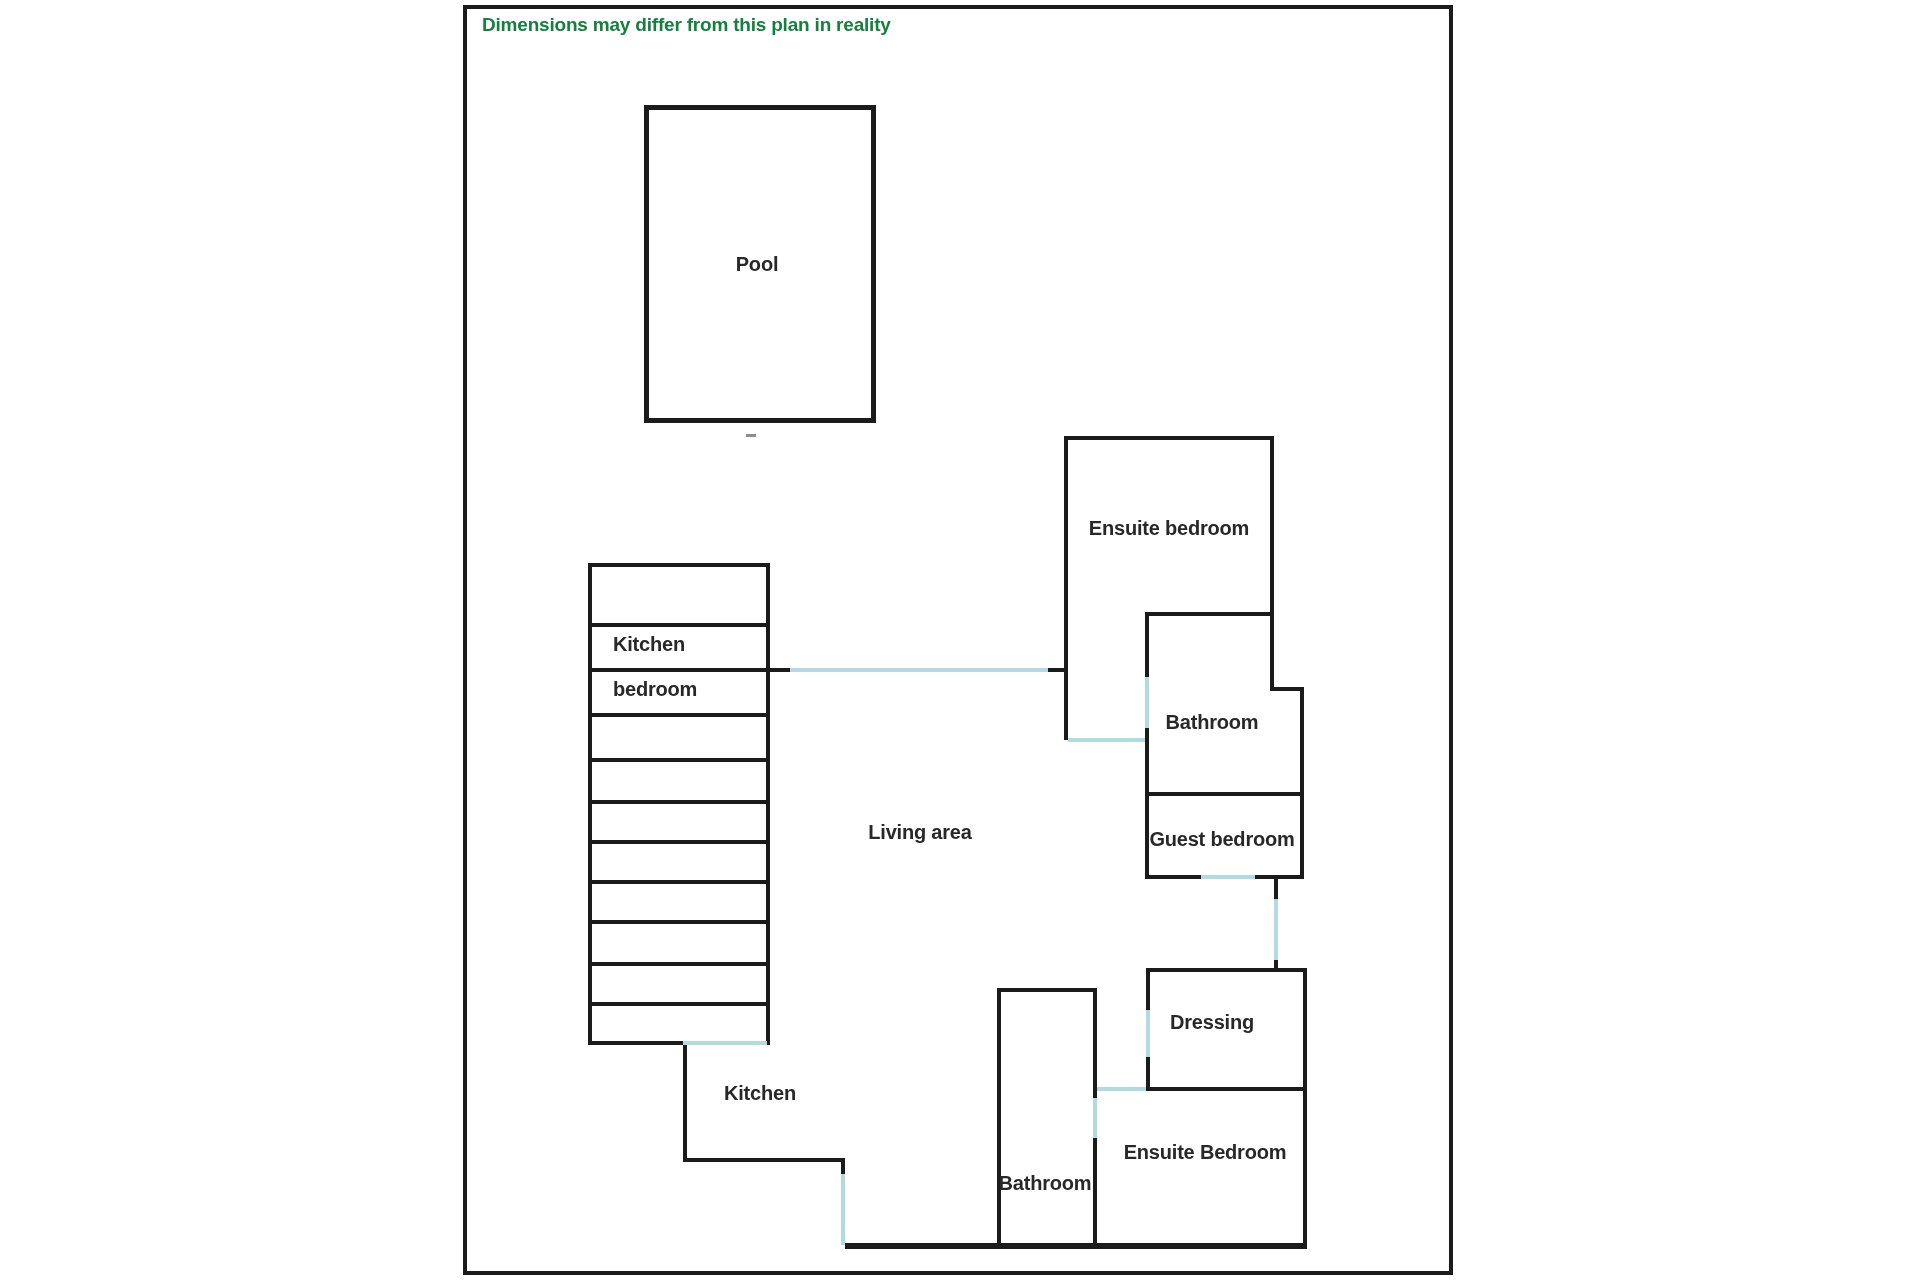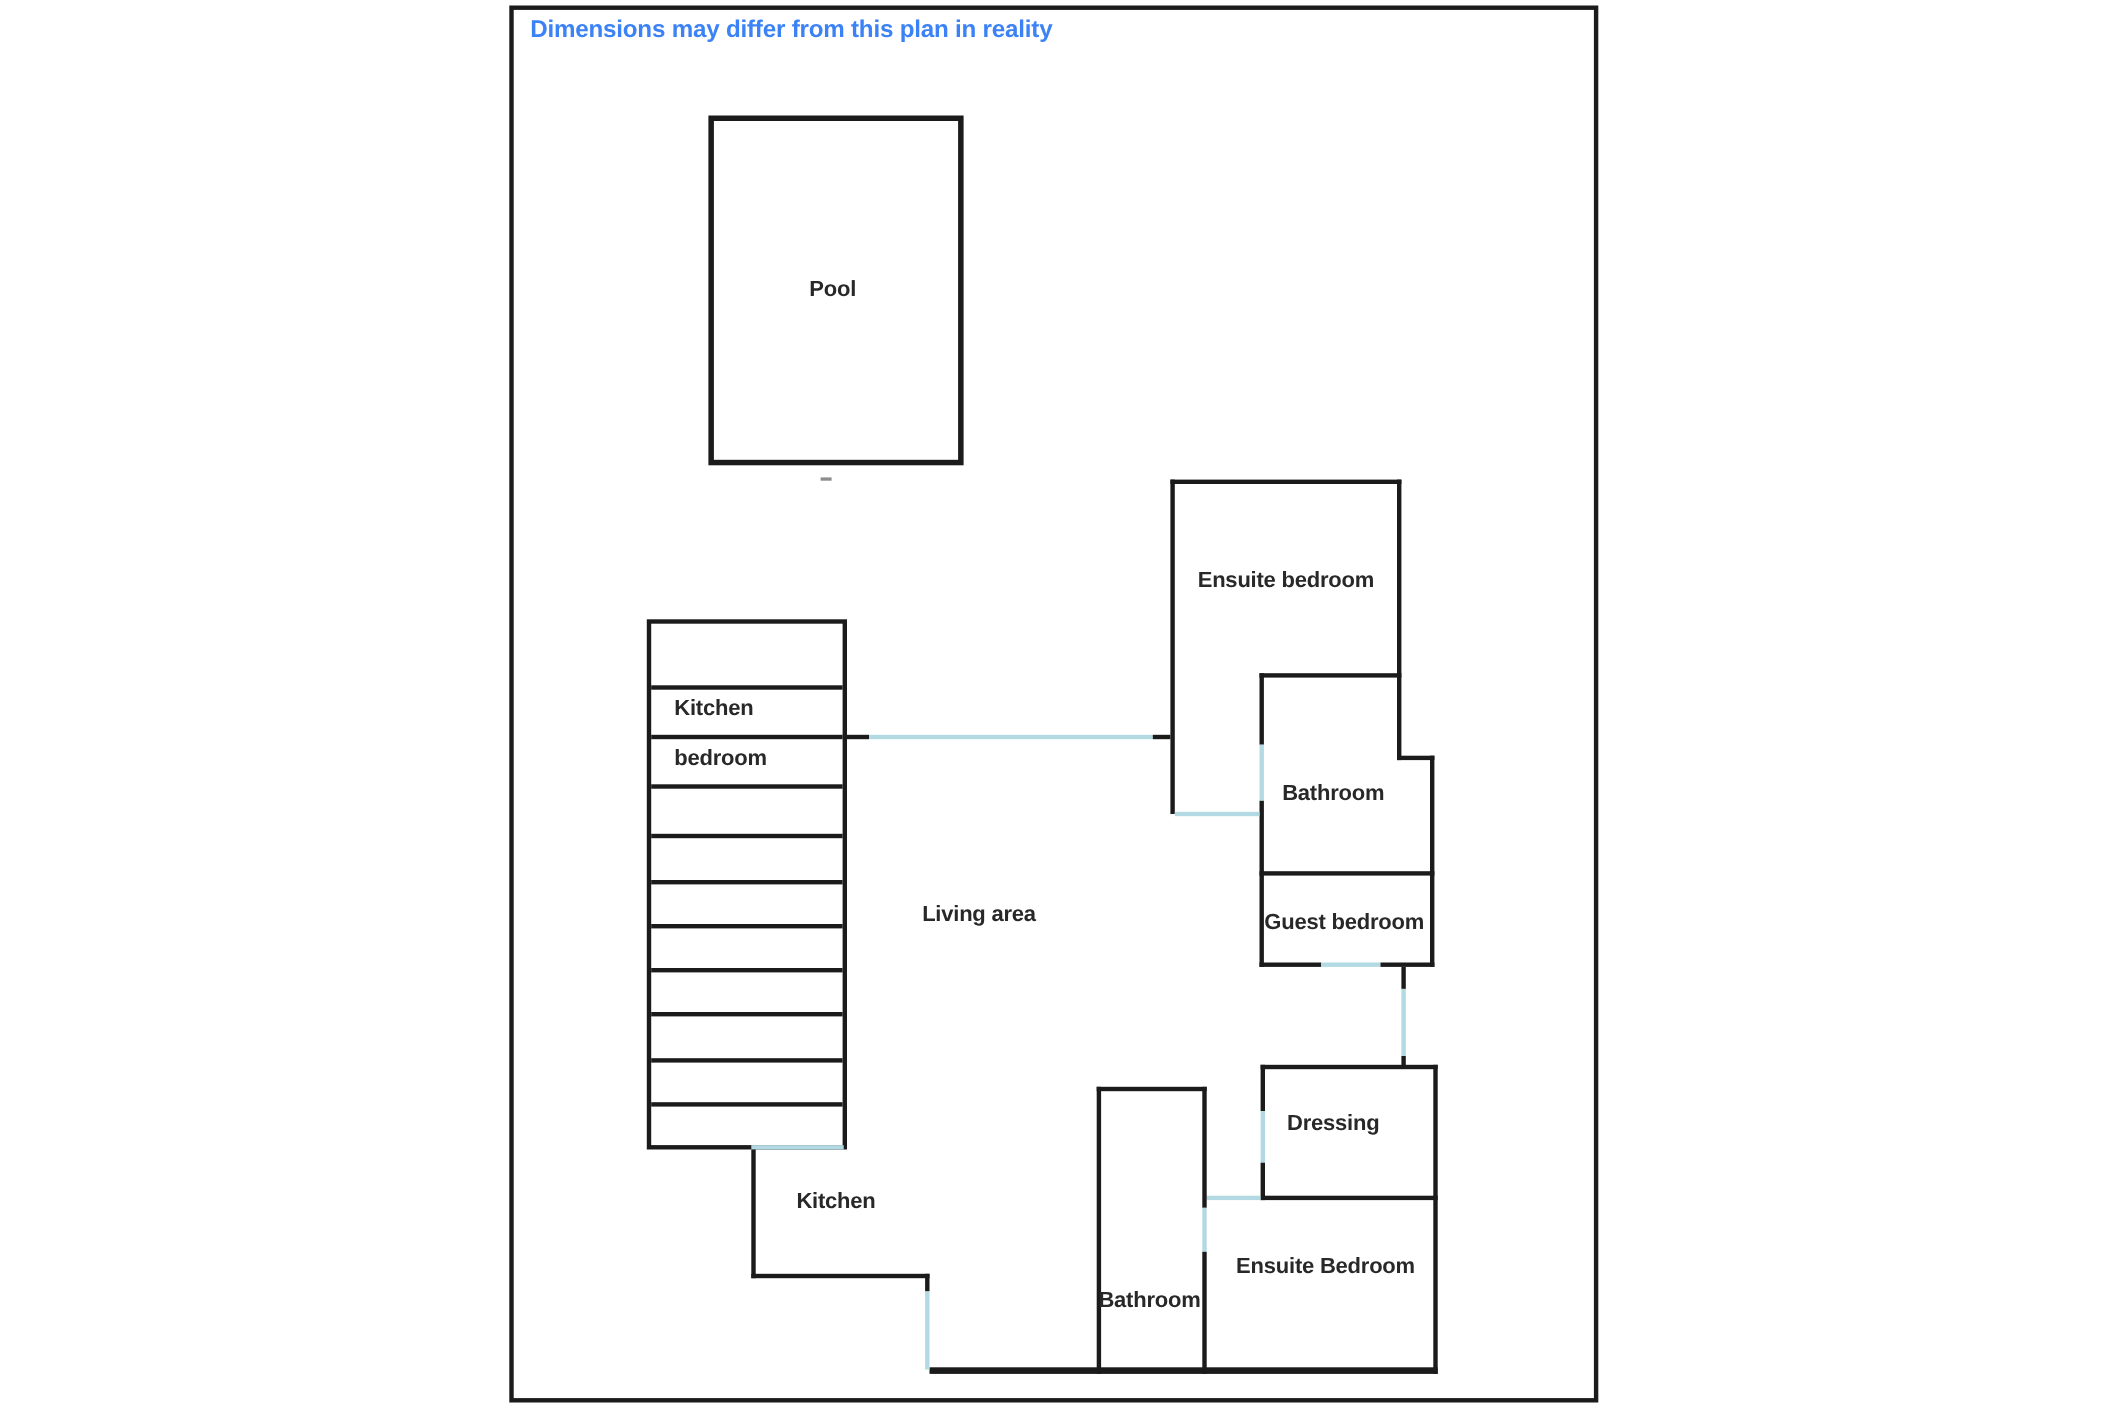--- a/index.html
+++ b/index.html
@@ -5,22 +5,22 @@
   html,body{margin:0;padding:0;background:#ffffff;}
   .page{position:relative;width:1920px;height:1280px;background:#ffffff;overflow:hidden;
         font-family:"Liberation Sans",sans-serif;color:#282828;}
   .w{position:absolute;background:#1b1b1b;}
   .d{position:absolute;background:#b3d9e2;}
   .box{position:absolute;box-sizing:border-box;border:4px solid #1b1b1b;background:#ffffff;}
   .lbl{position:absolute;font-size:20px;font-weight:600;letter-spacing:-0.2px;
        white-space:nowrap;transform:translate(-50%,-50%);color:#282828;}
   .lbl-left{position:absolute;font-size:20px;font-weight:600;letter-spacing:-0.2px;
        white-space:nowrap;color:#282828;}
-  .note{position:absolute;left:482px;top:14px;font-size:22px;font-weight:600;
-        letter-spacing:-0.2px;color:#3b82f6;}
+  .note{position:absolute;left:482px;top:14px;font-size:19px;font-weight:600;
+        letter-spacing:-0.2px;color:#15803d;}
   .slat{position:absolute;left:0;right:0;height:4px;background:#1b1b1b;}
   .dash{position:absolute;left:746px;top:434px;width:10px;height:3px;background:#8d8d8d;}
 </style>
 </head>
 <body>
 
 <div class="page">
 
   <div class="box" style="left:463px;top:5px;width:990px;height:1270px;border-width:4px;"></div>
 
@@ -95,15 +95,15 @@
 
   <div class="w" style="left:845px;top:1243px;width:462px;height:6px;"></div>
   <div class="lbl" style="left:1205px;top:1152px;">Ensuite Bedroom</div>
 
   <div class="w" style="left:683px;top:1045px;width:4px;height:117px;"></div>
   <div class="w" style="left:683px;top:1158px;width:162px;height:4px;"></div>
   <div class="w" style="left:841px;top:1158px;width:4px;height:16px;"></div>
   <div class="d" style="left:841px;top:1174px;width:4px;height:71px;"></div>
   <div class="lbl" style="left:760px;top:1093px;">Kitchen</div>
 
-  <div class="lbl" style="left:890px;top:832px;">Living area</div>
+  <div class="lbl" style="left:920px;top:832px;">Living area</div>
 
 </div>
 
 </body></html>

